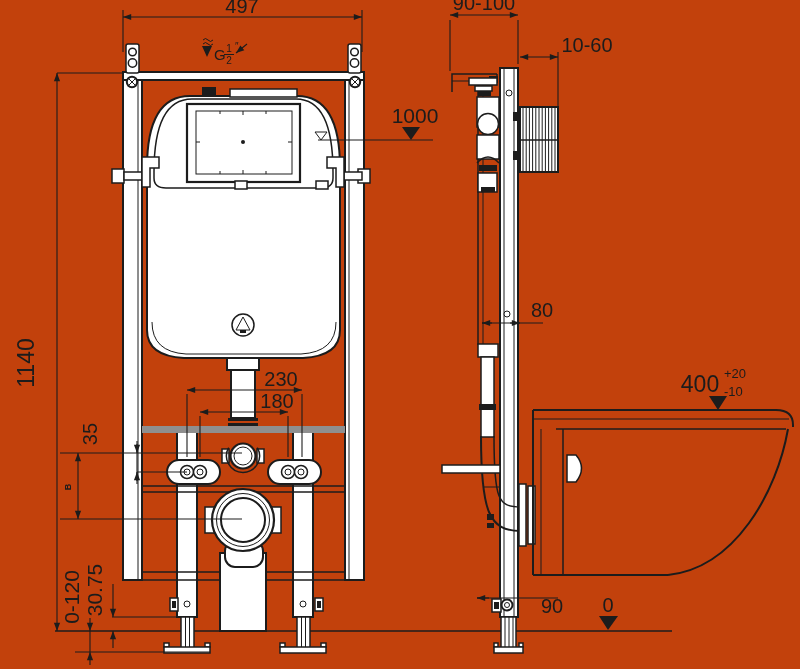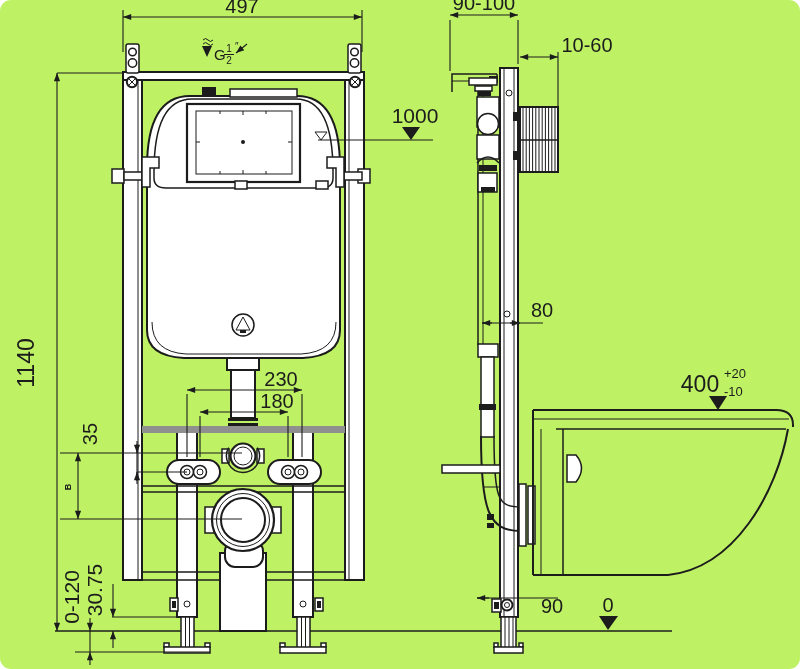--- a/index.html
+++ b/index.html
@@ -1,16 +1,16 @@
 <!DOCTYPE html>
 <html><head>
 <meta charset="utf-8">
 <style>
   html,body{margin:0;padding:0;background:#ffffff;}
-  .stage{position:relative;width:800px;height:669px;background:#bef264;overflow:hidden;border-radius:11px;}
+  .stage{position:relative;width:800px;height:669px;background:#c2410c;overflow:hidden;}
   svg{display:block;}
   
   .s1{stroke:#1c1c1c;stroke-width:1;fill:none;}
   .s15{stroke:#1c1c1c;stroke-width:1.5;fill:none;}
   .s2{stroke:#1c1c1c;stroke-width:2;fill:none;}
   .s22{stroke:#1c1c1c;stroke-width:2.2;fill:none;}
   .w{fill:#ffffff;}
   .blk{fill:#1c1c1c;stroke:none;}
   .dl{stroke:#1c1c1c;stroke-width:1.1;fill:none;}
   .arrB{marker-start:url(#arr);marker-end:url(#arr);}

